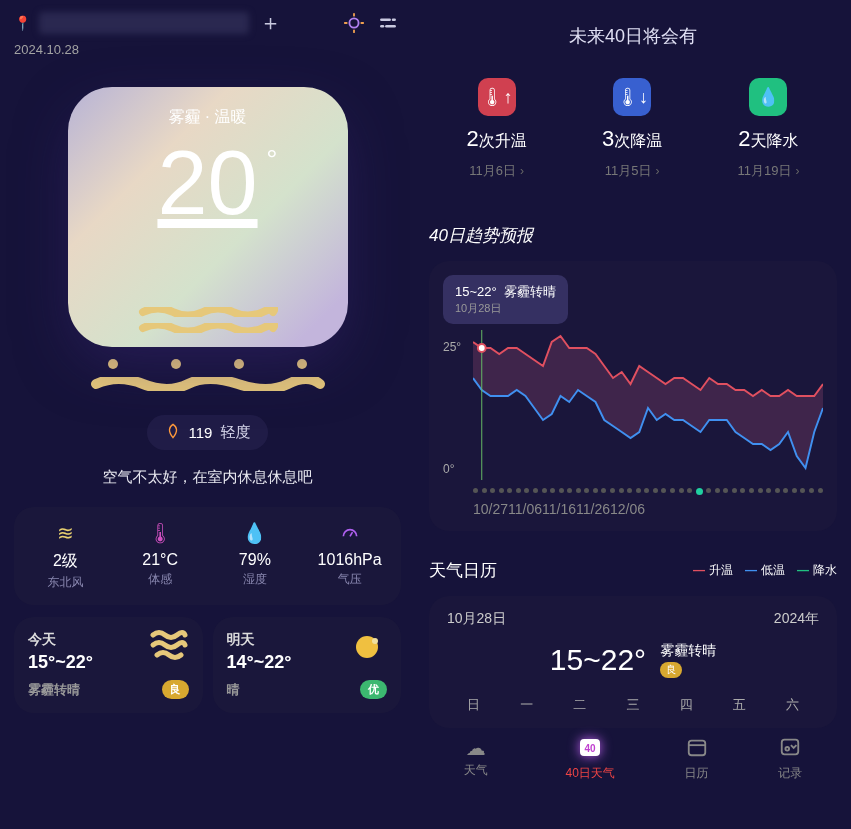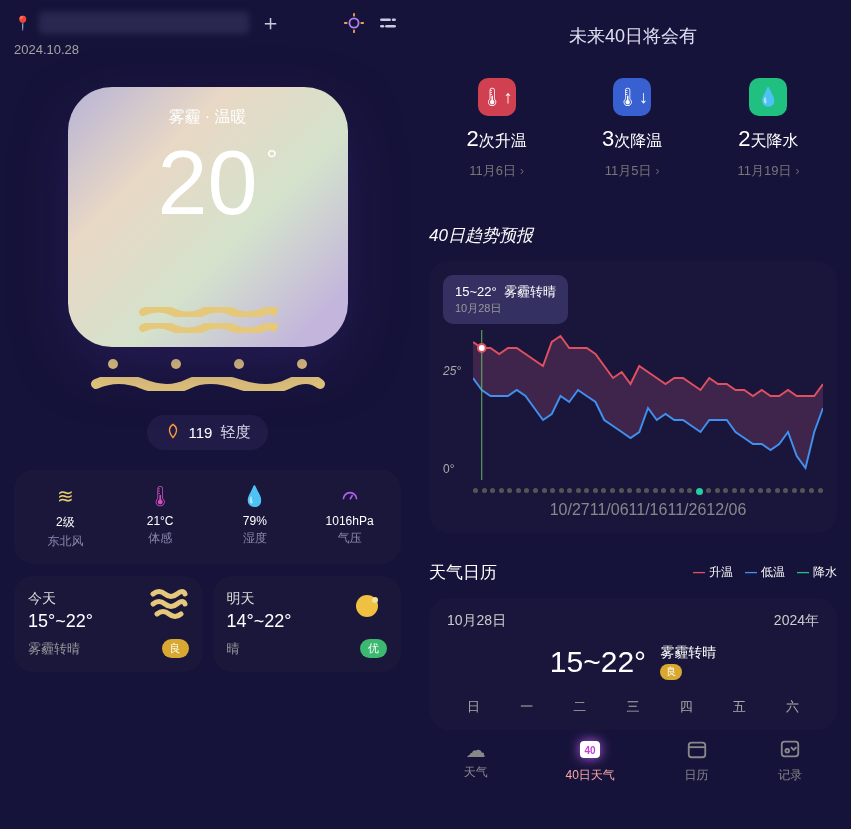--- a/index.html
+++ b/index.html
@@ -27,21 +27,21 @@
   margin: 30px auto 0;
   width: 280px; height: 260px;
   border-radius: 44px;
   background: linear-gradient(135deg, #b7b3d6 0%, #e8d8c5 30%, #d4e2cc 60%, #c3b5dc 90%);
   position: relative;
   display: flex; flex-direction: column; align-items: center;
   padding-top: 20px;
   box-shadow: 0 20px 60px -10px rgba(60,40,120,.5);
 }
 .cond { font-size: 16px; color: #fff; font-weight: 500; }
-.temp { font-size: 90px; font-weight: 300; color: #fff; line-height: 1; margin-top: 10px; position: relative; }
+.temp { font-size: 90px; font-weight: 300; color: #fff; line-height: 1; margin-top: 10px; position: relative; text-decoration: underline; }
 .deg { position: absolute; top: 8px; right: -20px; font-size: 28px; }
 .waves-card { position: absolute; bottom: 14px; width: 100%; display: flex; flex-direction: column; align-items: center; gap: 6px; }
 .wave { width: 140px; height: 10px; }
 .wave path { stroke: #e6c87a; stroke-width: 8; fill: none; stroke-linecap: round; }
 .waves-below { margin: 12px auto 0; width: 280px; display: flex; flex-direction: column; align-items: center; gap: 8px; }
 .dots-row { display: flex; justify-content: space-between; width: 200px; }
 .dot { width: 10px; height: 10px; border-radius: 50%; background: #e6c87a; }
 .wave-big { width: 240px; height: 14px; }
 .wave-big path { stroke: #e6c87a; stroke-width: 10; fill: none; stroke-linecap: round; }
 
@@ -55,30 +55,30 @@
   font-size: 15px;
 }
 .leaf-icon { color: #ff9a3c; }
 .aqi-label { color: #dcdcf0; text-align: center; }
 .advice { text-align: center; margin-top: 18px; font-size: 15px; color: #e8e8f0; }
 
 
 .metrics { margin-top: 20px; display: flex; background: rgba(30,26,60,.6); border-radius: 20px; padding: 14px 4px; }
 .metric { flex: 1; text-align: center; }
 .metric-icon { height: 24px; display: flex; justify-content: center; align-items: center; font-size: 20px; }
-.metric-val { font-size: 12px; font-weight: 500; margin-top: 6px; }
+.metric-val { font-size: 16px; font-weight: 500; margin-top: 6px; }
 .metric-lbl { font-size: 12px; color: #8a88b0; margin-top: 2px; }
 .ic-wind { color: #e8d070; }
 .ic-therm { color: #d050c0; }
 .ic-humid { color: #4090f0; }
 .ic-press { color: #b060f0; }
 
 
 .daily-row { display: flex; gap: 10px; margin-top: 12px; }
-.daily-card { flex: 1; background: rgba(30,26,60,.6); border-radius: 20px; padding: 14px; position: relative; }
+.daily-card { flex: 1; background: rgba(30,26,60,.6); border-radius: 20px; padding: 14px; position: relative; font-weight: bold; }
 .day-lbl { font-size: 14px; color: #ddd; }
 .day-temp { font-size: 18px; margin-top: 3px; }
 .day-cond { font-size: 13px; color: #999; margin-top: 8px; }
 .day-icon { position: absolute; top: 10px; right: 14px; font-size: 36px; }
 .day-badge { position: absolute; bottom: 14px; right: 14px; font-size: 11px; padding: 2px 8px; border-radius: 10px; }
 .badge-ok { background: #d8a830; color: #fff; }
 .badge-good { background: #3cb870; color: #fff; }
 
 
 .rt-title { text-align: center; font-size: 18px; color: #e0e0f4; margin-top: 6px; }
@@ -90,23 +90,23 @@
 .sum-num { font-size: 22px; font-weight: 500; }
 .sum-date { font-size: 13px; color: #777; margin-top: 10px; }
 .chev { color: #666; font-size: 12px; margin-left: 4px; }
 
 .section-title { font-size: 17px; margin-top: 44px; font-style: italic; }
 .chart-card { background: rgba(30,26,60,.5); border-radius: 20px; margin-top: 14px; padding: 14px; position: relative; }
 .chart-tooltip { background: rgba(55,50,100,.95); border-radius: 10px; padding: 8px 12px; display: inline-block; font-size: 13px; }
 .ct-sub { font-size: 11px; color: #999; }
 .chart-body { position: relative; height: 150px; margin-top: 6px; }
 .y-label { position: absolute; left: 0; font-size: 12px; color: #aaa; }
-.y-25 { top: 34px; font-style: italic; } .y-0 { bottom: 4px; }
+.y-25 { top: 10px; } .y-0 { bottom: 4px; }
 .chart-svg { position: absolute; left: 30px; right: 0; top: 0; bottom: 0; width: calc(100% - 30px); height: 100%; }
-.x-axis { display: flex; justify-content: center; padding: 0 0 0 30px; font-size: 16px; color: #888; margin-top: 6px; }
+.x-axis { display: flex; justify-content: flex-start; padding: 0 0 0 30px; font-size: 14px; color: #888; margin-top: 6px; }
 .dots-track { display: flex; justify-content: space-between; padding: 0 0 0 30px; margin-top: 8px; }
 .track-dot { width: 5px; height: 5px; border-radius: 50%; background: #555; }
 .track-dot.sel { background: #20d0a0; width: 7px; height: 7px; }
 
 
 .cal-head { display: flex; align-items: center; margin-top: 28px; }
 .cal-title { font-size: 17px; flex: 1; }
 .legend { display: flex; gap: 12px; font-size: 12px; }
 .leg-item::before { content: "—"; margin-right: 4px; font-weight: 900; }
 .leg-warm::before { color: #e05060; }
@@ -115,21 +115,21 @@
 .cal-card { background: rgba(30,26,60,.5); border-radius: 20px; margin-top: 14px; padding: 14px 18px; }
 .cal-row1 { display: flex; justify-content: space-between; font-size: 14px; color: #ccc; }
 .cal-row2 { display: flex; align-items: center; justify-content: center; gap: 14px; margin-top: 14px; }
 .cal-temp { font-size: 30px; font-weight: 300; }
 .cal-cond { font-size: 14px; }
 .cal-badge { display: inline-block; background: #d8a830; color: #fff; font-size: 10px; padding: 1px 6px; border-radius: 8px; margin-top: 2px; }
 .weekdays { display: flex; justify-content: space-around; font-size: 13px; color: #aaa; margin-top: 18px; }
 
 .tabbar { display: flex; justify-content: space-around; margin-top: 8px; padding-bottom: 6px; }
 .tab { text-align: center; font-size: 12px; color: #888; }
-.tab.active { color: #fca5a5; margin-left: 8px; }
+.tab.active { color: #ef4444; margin-left: 8px; }
 .tab-icon { font-size: 20px; display: block; margin-bottom: 2px; }
 .tab.active .tab-icon { filter: drop-shadow(0 0 6px #c060f0); }
 </style>
 </head>
 <body>
 
 <div class="left">
   <div class="header">
     <span class="loc-pin">📍</span>
     <div class="loc-blur"></div>
@@ -185,20 +185,21 @@
 
   <div class="aqi-pill">
     <span class="leaf-icon">
       <svg width="16" height="16" viewBox="0 0 24 24" fill="none" stroke="#ff9a3c" stroke-width="2">
           <path d="M12 2 C6 6 4 12 12 22 C20 12 18 6 12 2 Z"></path>
         </svg>
     </span>
     <span>119</span>
     <span class="aqi-label">轻度</span>
   </div>
+  <div class="advice">空气不太好，在室内休息休息吧</div>
 
   <div class="metrics">
     <div class="metric">
       <div class="metric-icon ic-wind">≋</div>
       <div class="metric-val">2级</div>
       <div class="metric-lbl">东北风</div>
     </div>
     <div class="metric">
       <div class="metric-icon ic-therm">🌡</div>
       <div class="metric-val">21°C</div>

